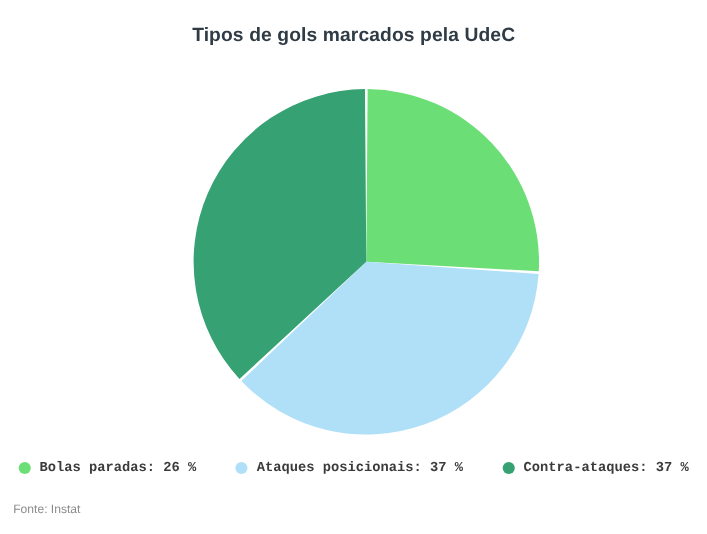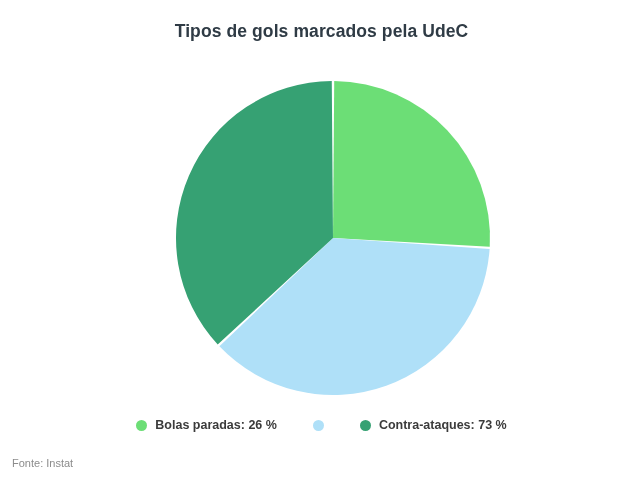--- a/index.html
+++ b/index.html
@@ -48,20 +48,21 @@
   .legend {
     position: absolute;
     left: 0;
     top: 418px;
     width: 643px;
     display: flex;
     flex-direction: row;
     justify-content: center;
     align-items: center;
     gap: 36px;
+    font-family: Liberation Mono, monospace;
   }
   .legend-item {
     display: flex;
     flex-direction: row;
     align-items: center;
     gap: 8px;
   }
   .legend-swatch {
     width: 11px;
     height: 11px;
@@ -100,22 +101,23 @@
     </svg>
   </div>
 
   <div class="legend">
     <div class="legend-item">
       <span class="legend-swatch" style="background: rgb(108, 222, 118);"></span>
       <span class="legend-label">Bolas paradas: 26 %</span>
     </div>
     <div class="legend-item">
       <span class="legend-swatch" style="background: rgb(175, 224, 248);"></span>
+      <span class="legend-label">Ataques posicionais: 37 %</span>
     </div>
     <div class="legend-item">
       <span class="legend-swatch" style="background: rgb(54, 161, 115);"></span>
-      <span class="legend-label">Contra-ataques: 73 %</span>
+      <span class="legend-label">Contra-ataques: 37 %</span>
     </div>
   </div>
 
   <div class="footer-source">Fonte: Instat</div>
 
 </div>
 
 </body></html>

